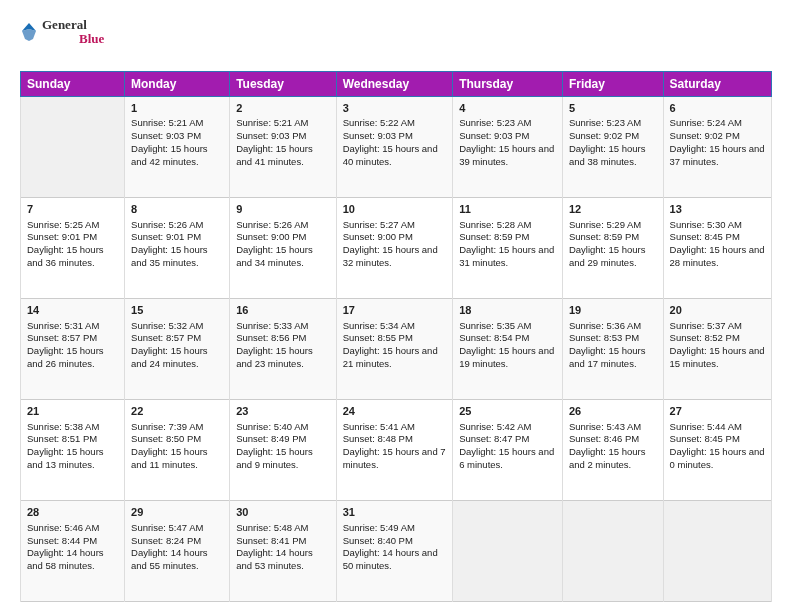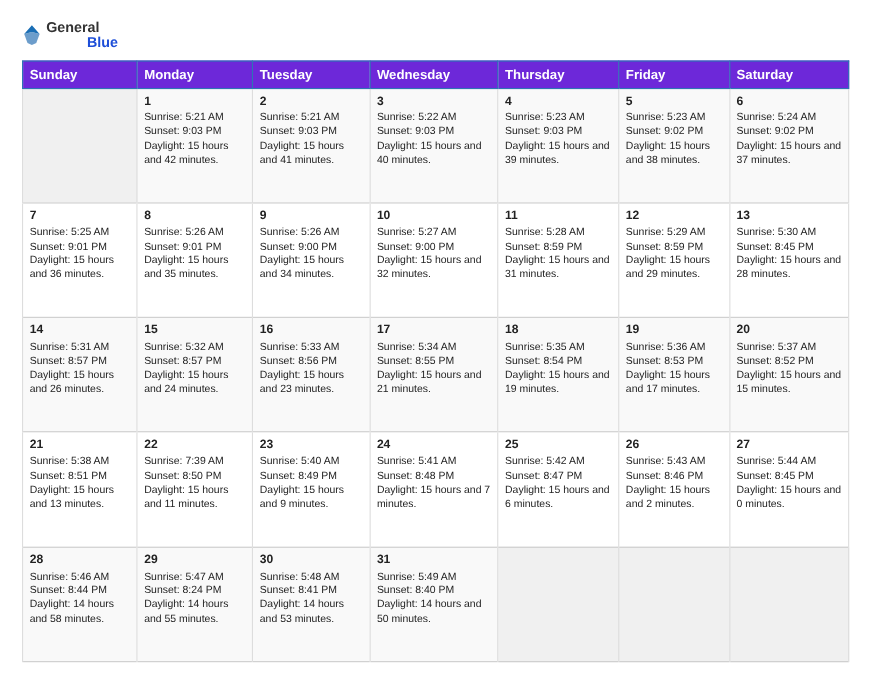--- a/index.html
+++ b/index.html
@@ -14,35 +14,36 @@
       width: 792px;
       height: 612px;
       padding: 18px 20px 10px 20px;
       display: flex;
       flex-direction: column;
     }
     .header {
       display: flex;
       justify-content: space-between;
       align-items: center;
-      margin-bottom: 8px;
+      margin-bottom: 24px;
+      font-family: Liberation Serif, serif;
     }
     .logo {
       display: flex;
       align-items: center;
     }
     .logo-text {
       display: flex;
       flex-direction: column;
       font-size: 13px;
       font-weight: bold;
       line-height: 1.1;
     }
     .logo-general { color: #333; }
-    .logo-blue { color: #1d4ed8; padding-left: 37px; }
+    .logo-blue { color: #be185d; padding-left: 37px; }
     .logo-icon {
       width: 18px;
       height: 22px;
       margin-right: 4px;
     }
     .title-block {
       text-align: right;
     }
     .main-title {
       font-size: 36px;
@@ -54,21 +55,21 @@
       font-size: 15px;
       color: #444;
       font-weight: normal;
     }
     table {
       width: 100%;
       border-collapse: collapse;
       flex: 1;
     }
     thead tr {
-      background-color: #6d28d9;
+      background-color: #a21caf;
       color: white;
     }
     thead th {
       padding: 5px 6px;
       font-size: 12px;
       font-weight: bold;
       text-align: left;
       border: 1px solid #2e74b5;
     }
     tbody tr {

